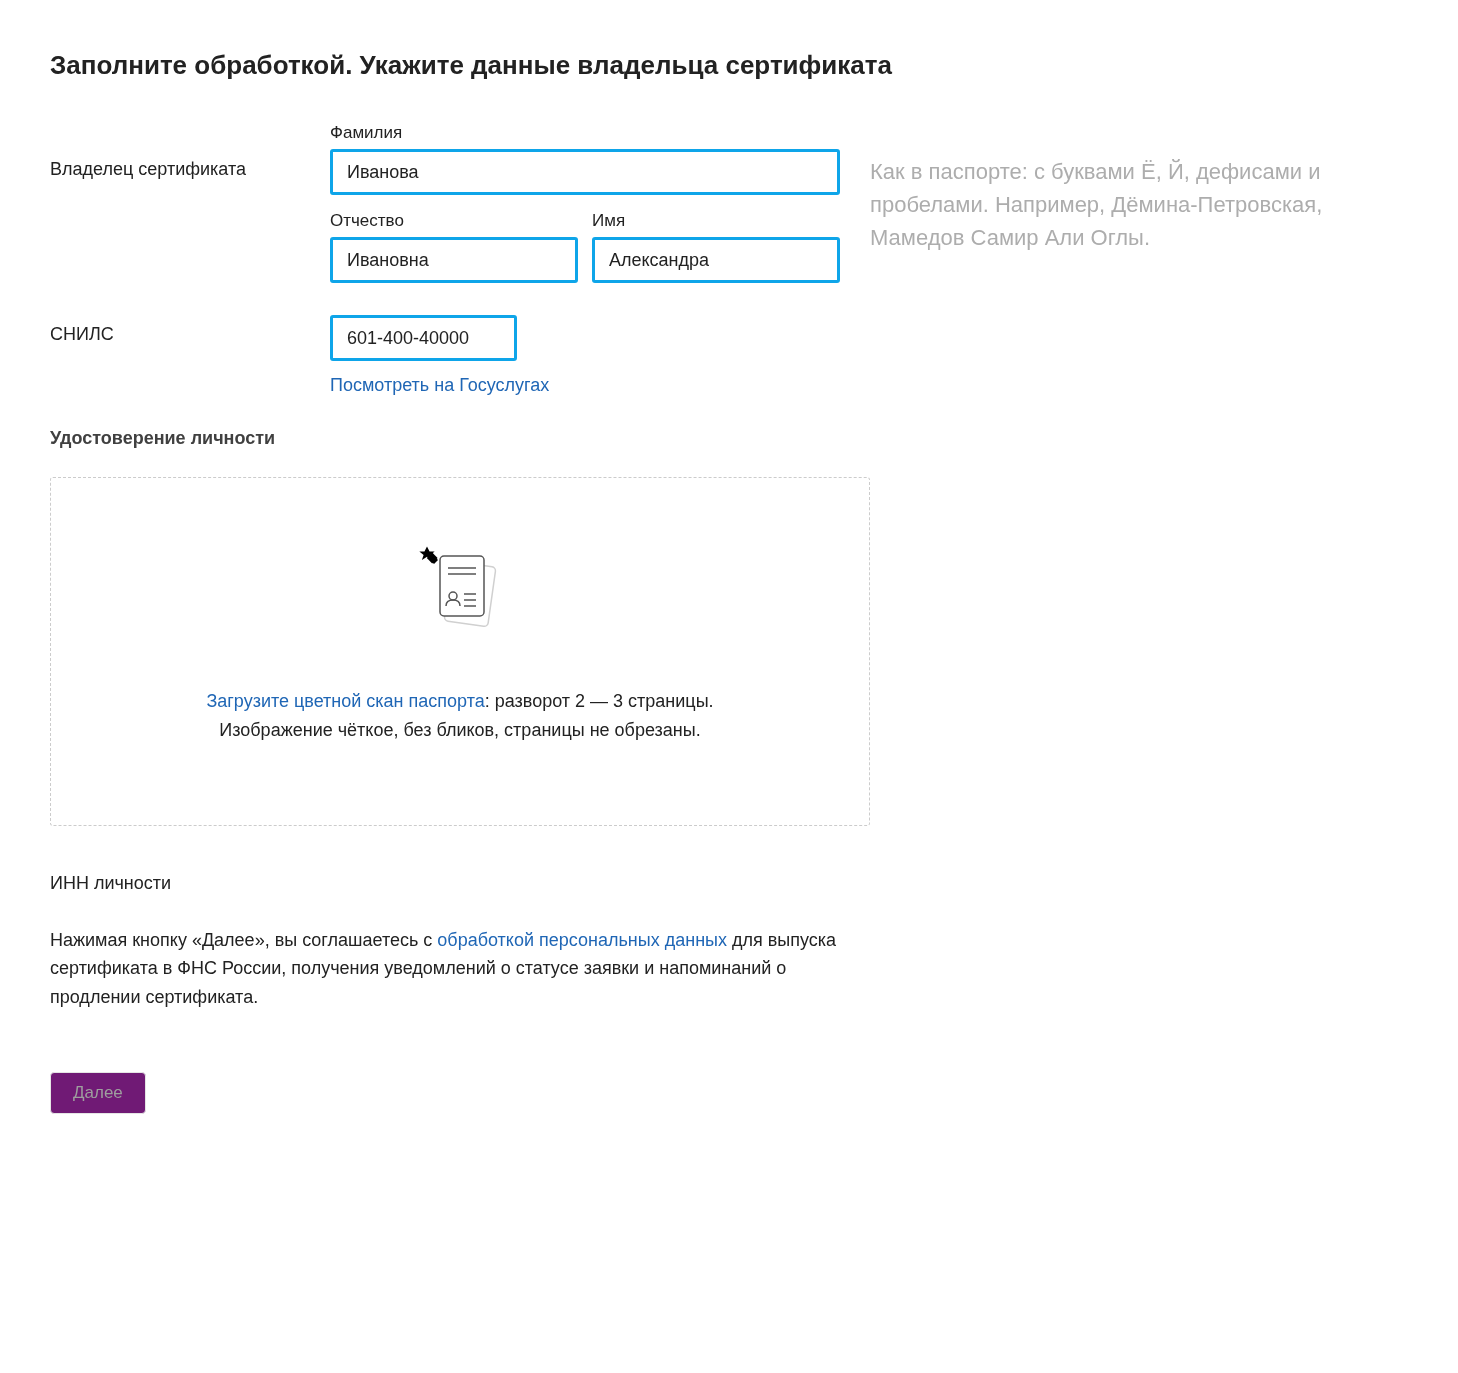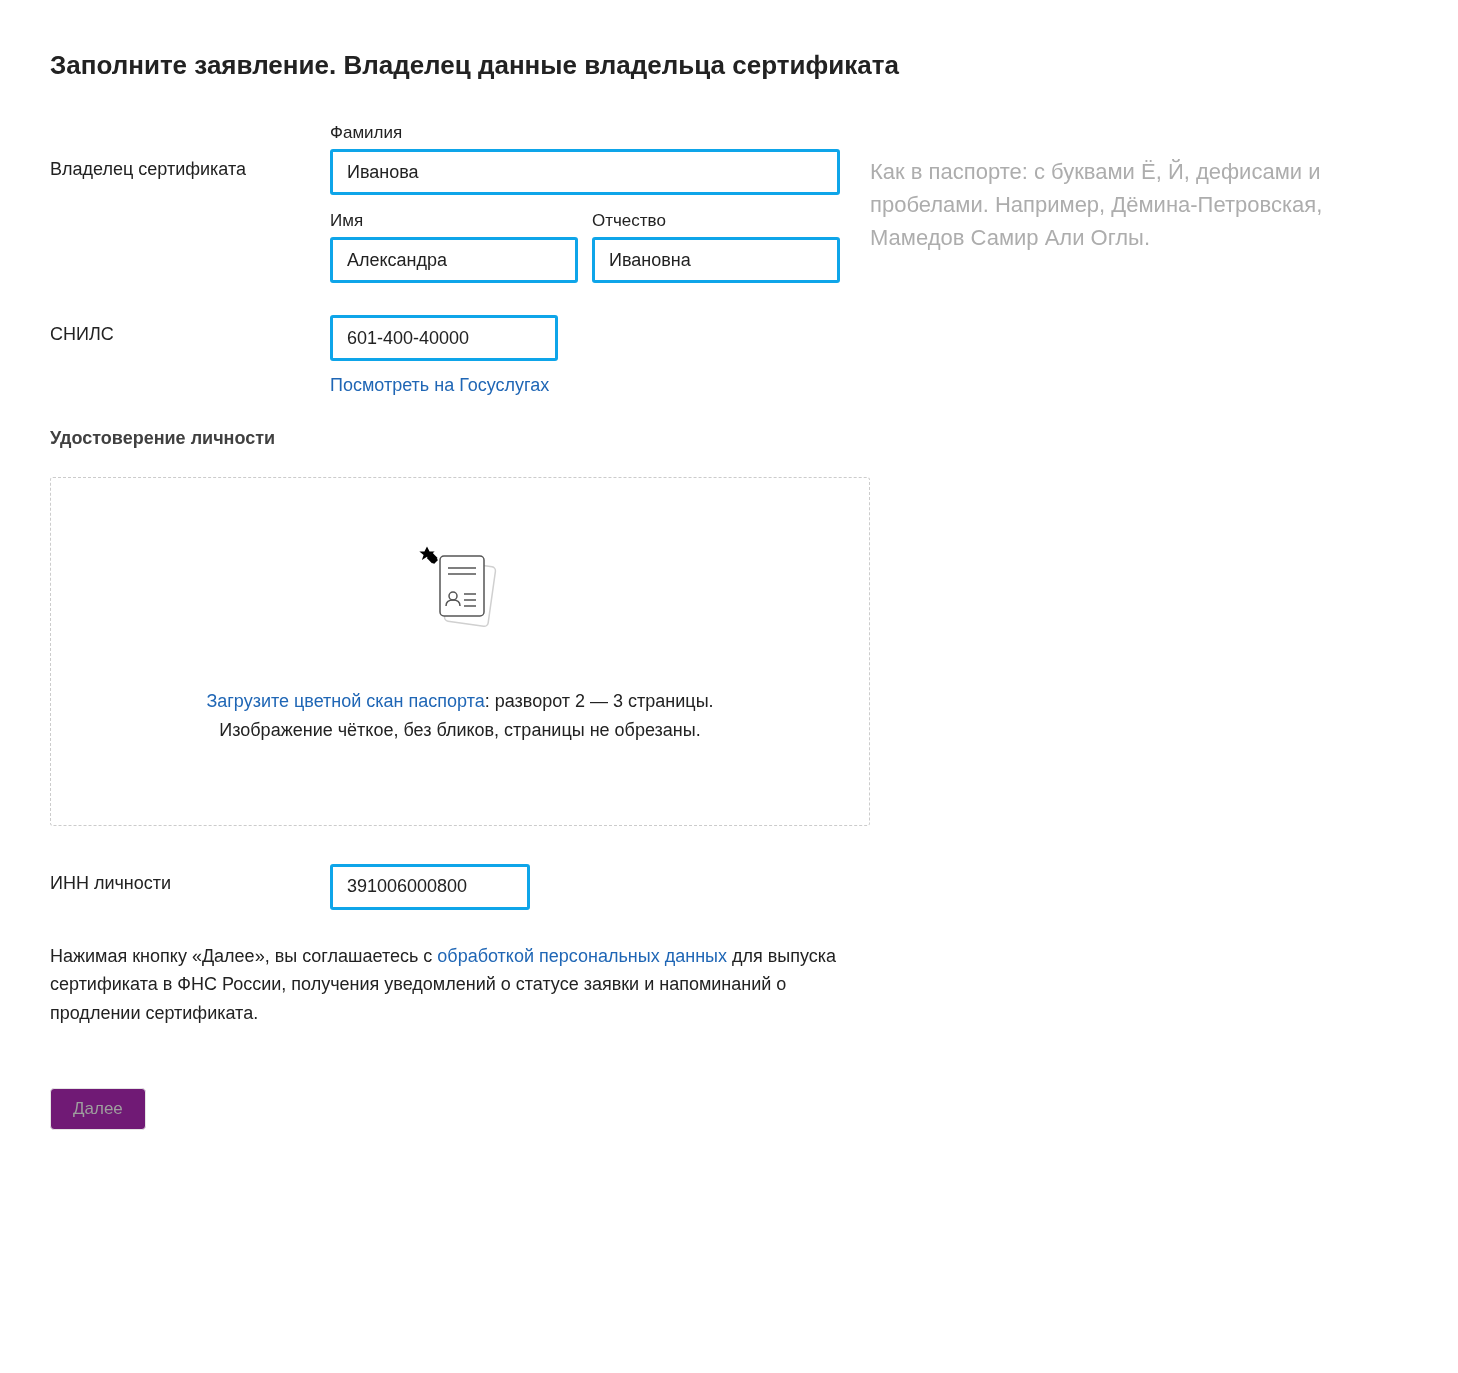--- a/index.html
+++ b/index.html
@@ -58,21 +58,21 @@
       color: #222;
       font-family: inherit;
       background: #fff;
     }
     .name-grid {
       display: flex;
       gap: 14px;
       margin-top: 16px;
     }
     .name-grid .field-block { flex: 1; }
-    .snils-wrap { width: 228px; }
+    .snils-wrap { width: 187px; }
     .inn-wrap { width: 200px; }
     .link {
       color: #1f66b5;
       text-decoration: none;
       cursor: pointer;
       font-size: 18px;
     }
     .gos-link { display: inline-block; margin-top: 14px; }
     .section-title {
       font-size: 18px;
@@ -113,38 +113,38 @@
       padding: 10px 22px;
       border-radius: 4px;
       cursor: pointer;
       font-family: inherit;
     }
   </style>
 </head>
 <body>
 
 <div class="container">
-  <h1>Заполните заявление. Владелец данные владельца сертификата</h1>
+  <h1>Заполните обработкой. Укажите данные владельца сертификата</h1>
 
   
   <div class="row">
     <div class="label-col">Владелец сертификата</div>
     <div class="field-col">
       <div class="field-block">
         <label class="field-label">Фамилия</label>
         <input type="text" value="Иванова" style="">
       </div>
       <div class="name-grid">
         <div class="field-block">
+          <label class="field-label">Отчество</label>
+          <input type="text" value="Ивановна" style="">
+        </div>
+        <div class="field-block">
           <label class="field-label">Имя</label>
           <input type="text" value="Александра" style="">
-        </div>
-        <div class="field-block">
-          <label class="field-label">Отчество</label>
-          <input type="text" value="Ивановна" style="">
         </div>
       </div>
     </div>
     <div class="hint-col">Как в паспорте: с буквами Ё, Й, дефисами и пробелами. Например, Дёмина-Петровская, Мамедов Самир Али Оглы.</div>
   </div>
 
   
 
   
   <div class="row">
@@ -180,25 +180,20 @@
     </span>
     <div class="dz-text">
       <span><a class="link">Загрузите цветной скан паспорта</a><span>: разворот 2 — 3 страницы.</span></span><br>
       <span>Изображение чёткое, без бликов, страницы не обрезаны.</span>
     </div>
   </div>
 
   
   <div class="row">
     <div class="label-col no-offset">ИНН личности</div>
-    <div class="field-col">
-      <div class="inn-wrap">
-        <input type="text" value="391006000800" style="">
-      </div>
-    </div>
   </div>
 
   
   <div class="consent">
     <span>Нажимая кнопку «Далее», вы соглашаетесь с </span><a class="link">обработкой персональных данных</a><span> для выпуска сертификата в ФНС России, получения уведомлений о статусе заявки и напоминаний о продлении сертификата.</span>
   </div>
 
   <button class="btn-next">Далее</button>
 </div>
 

